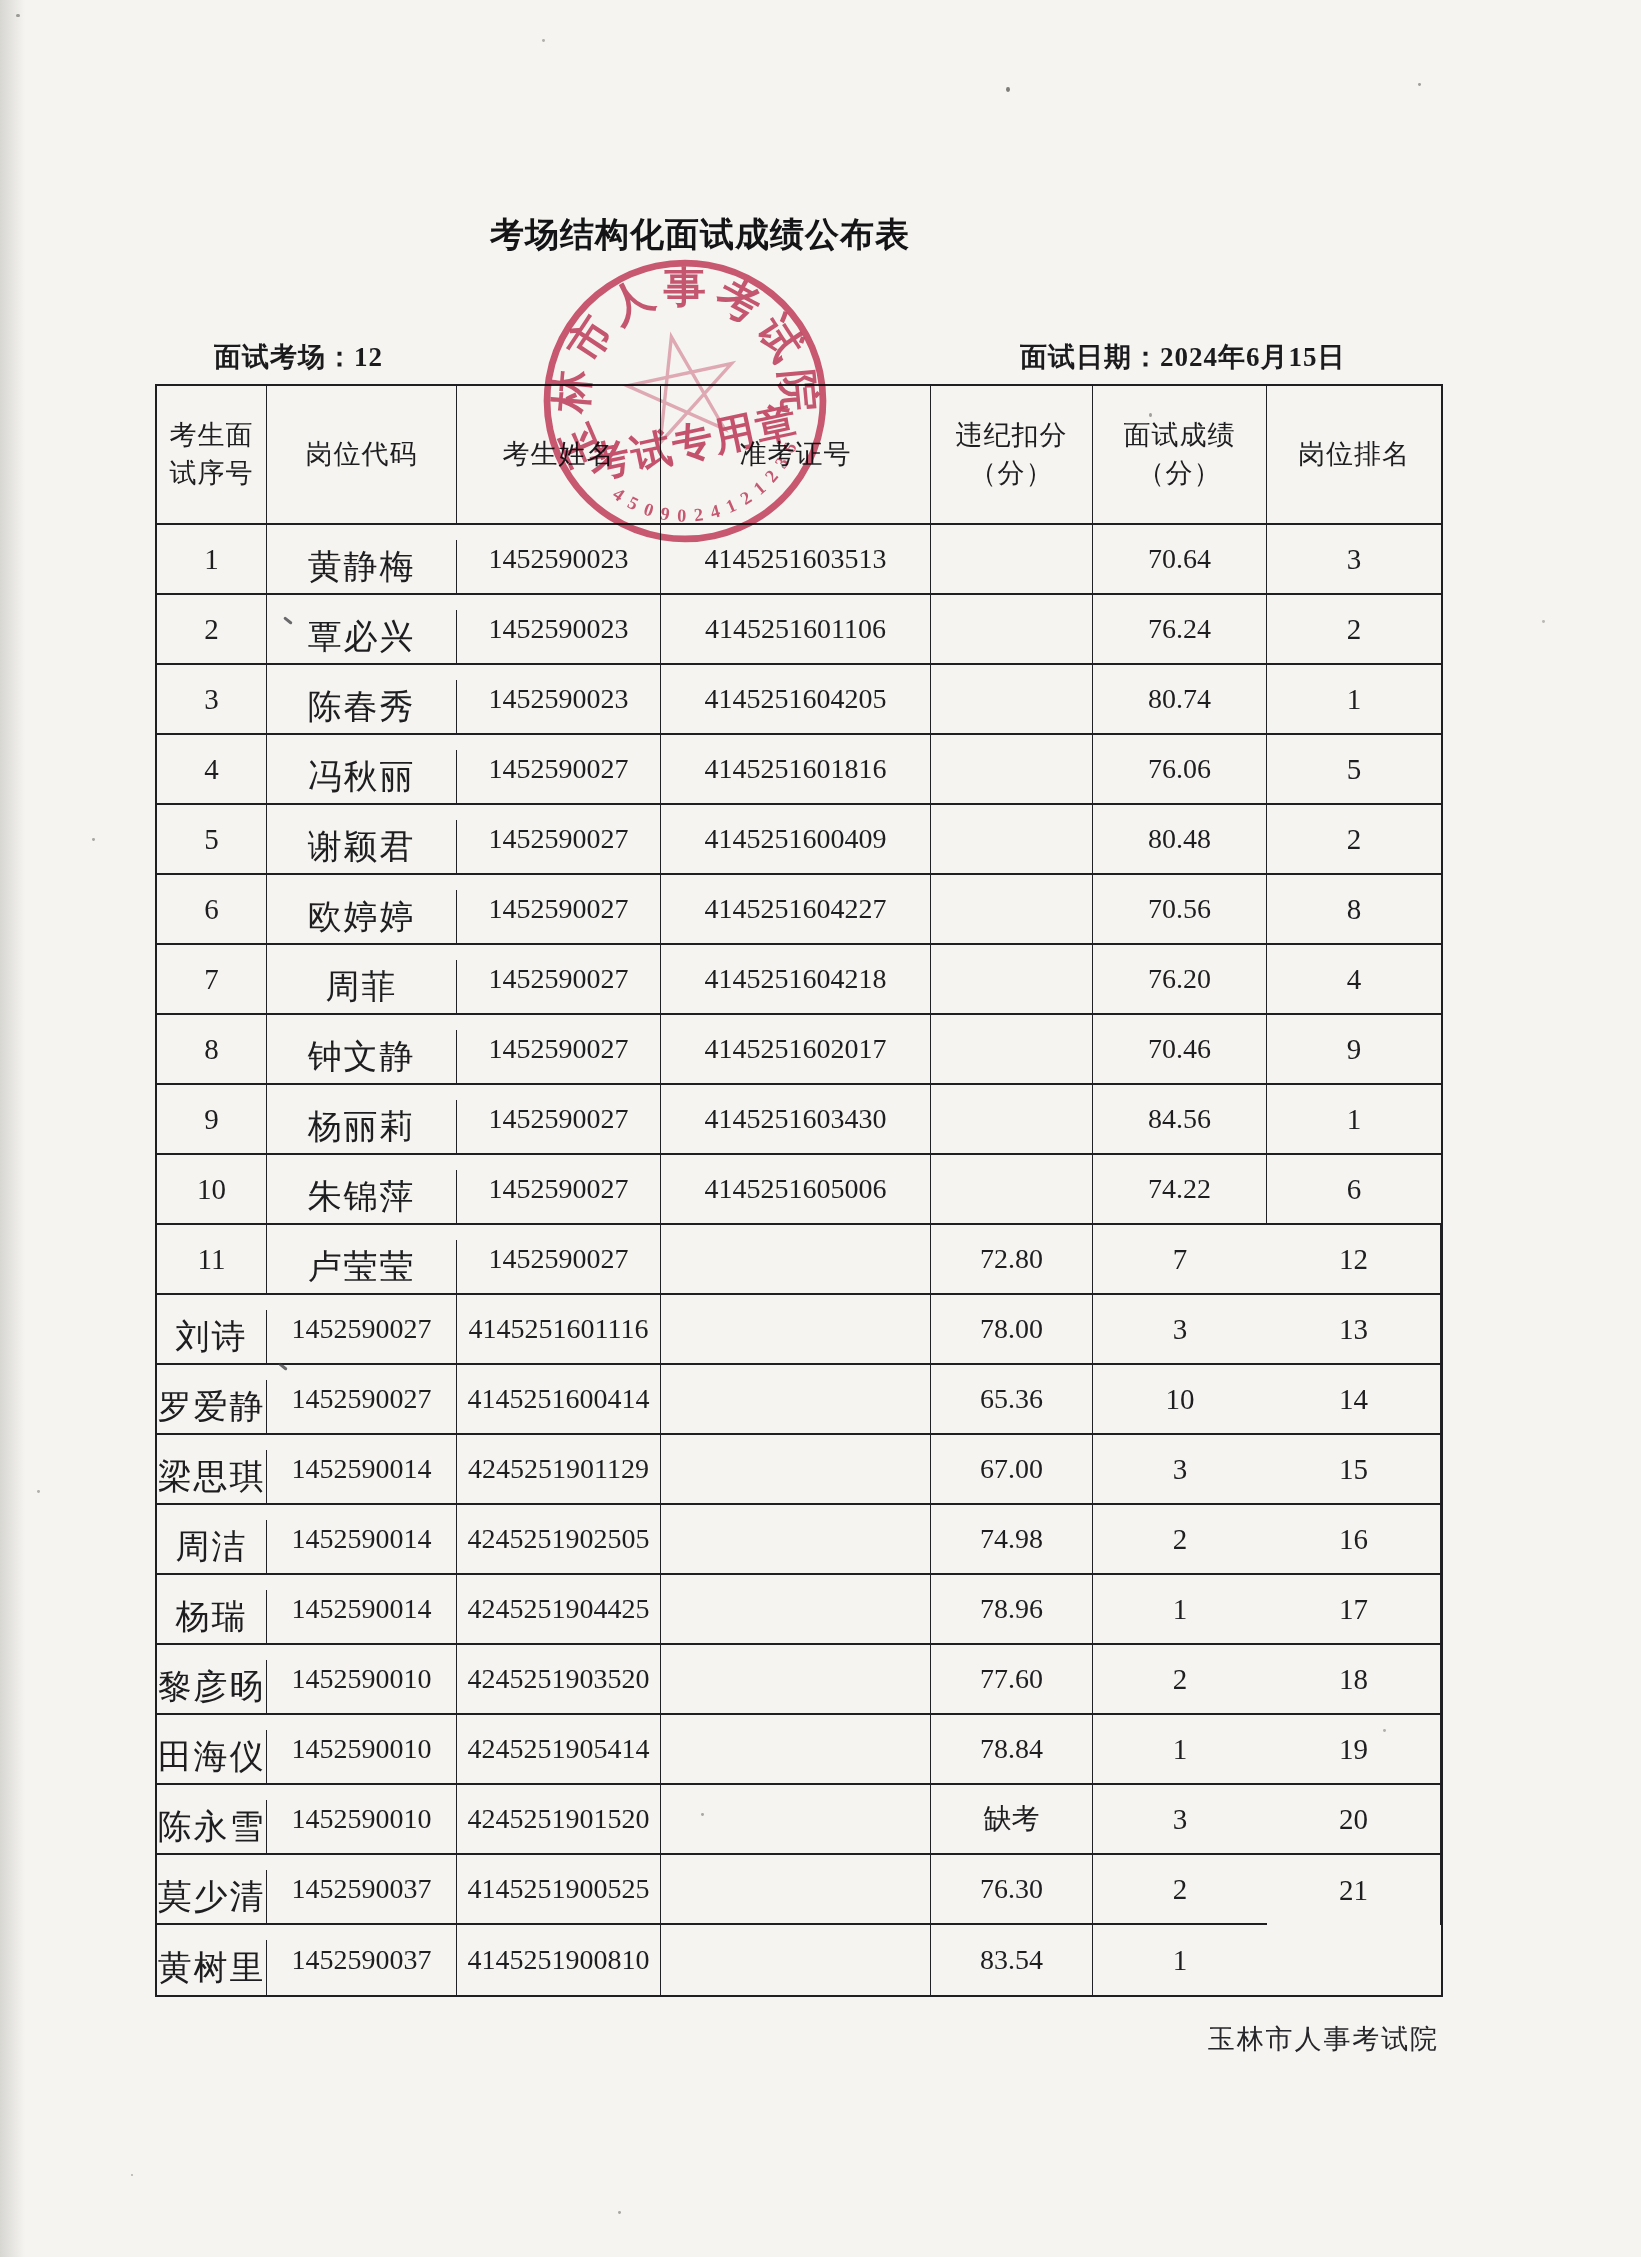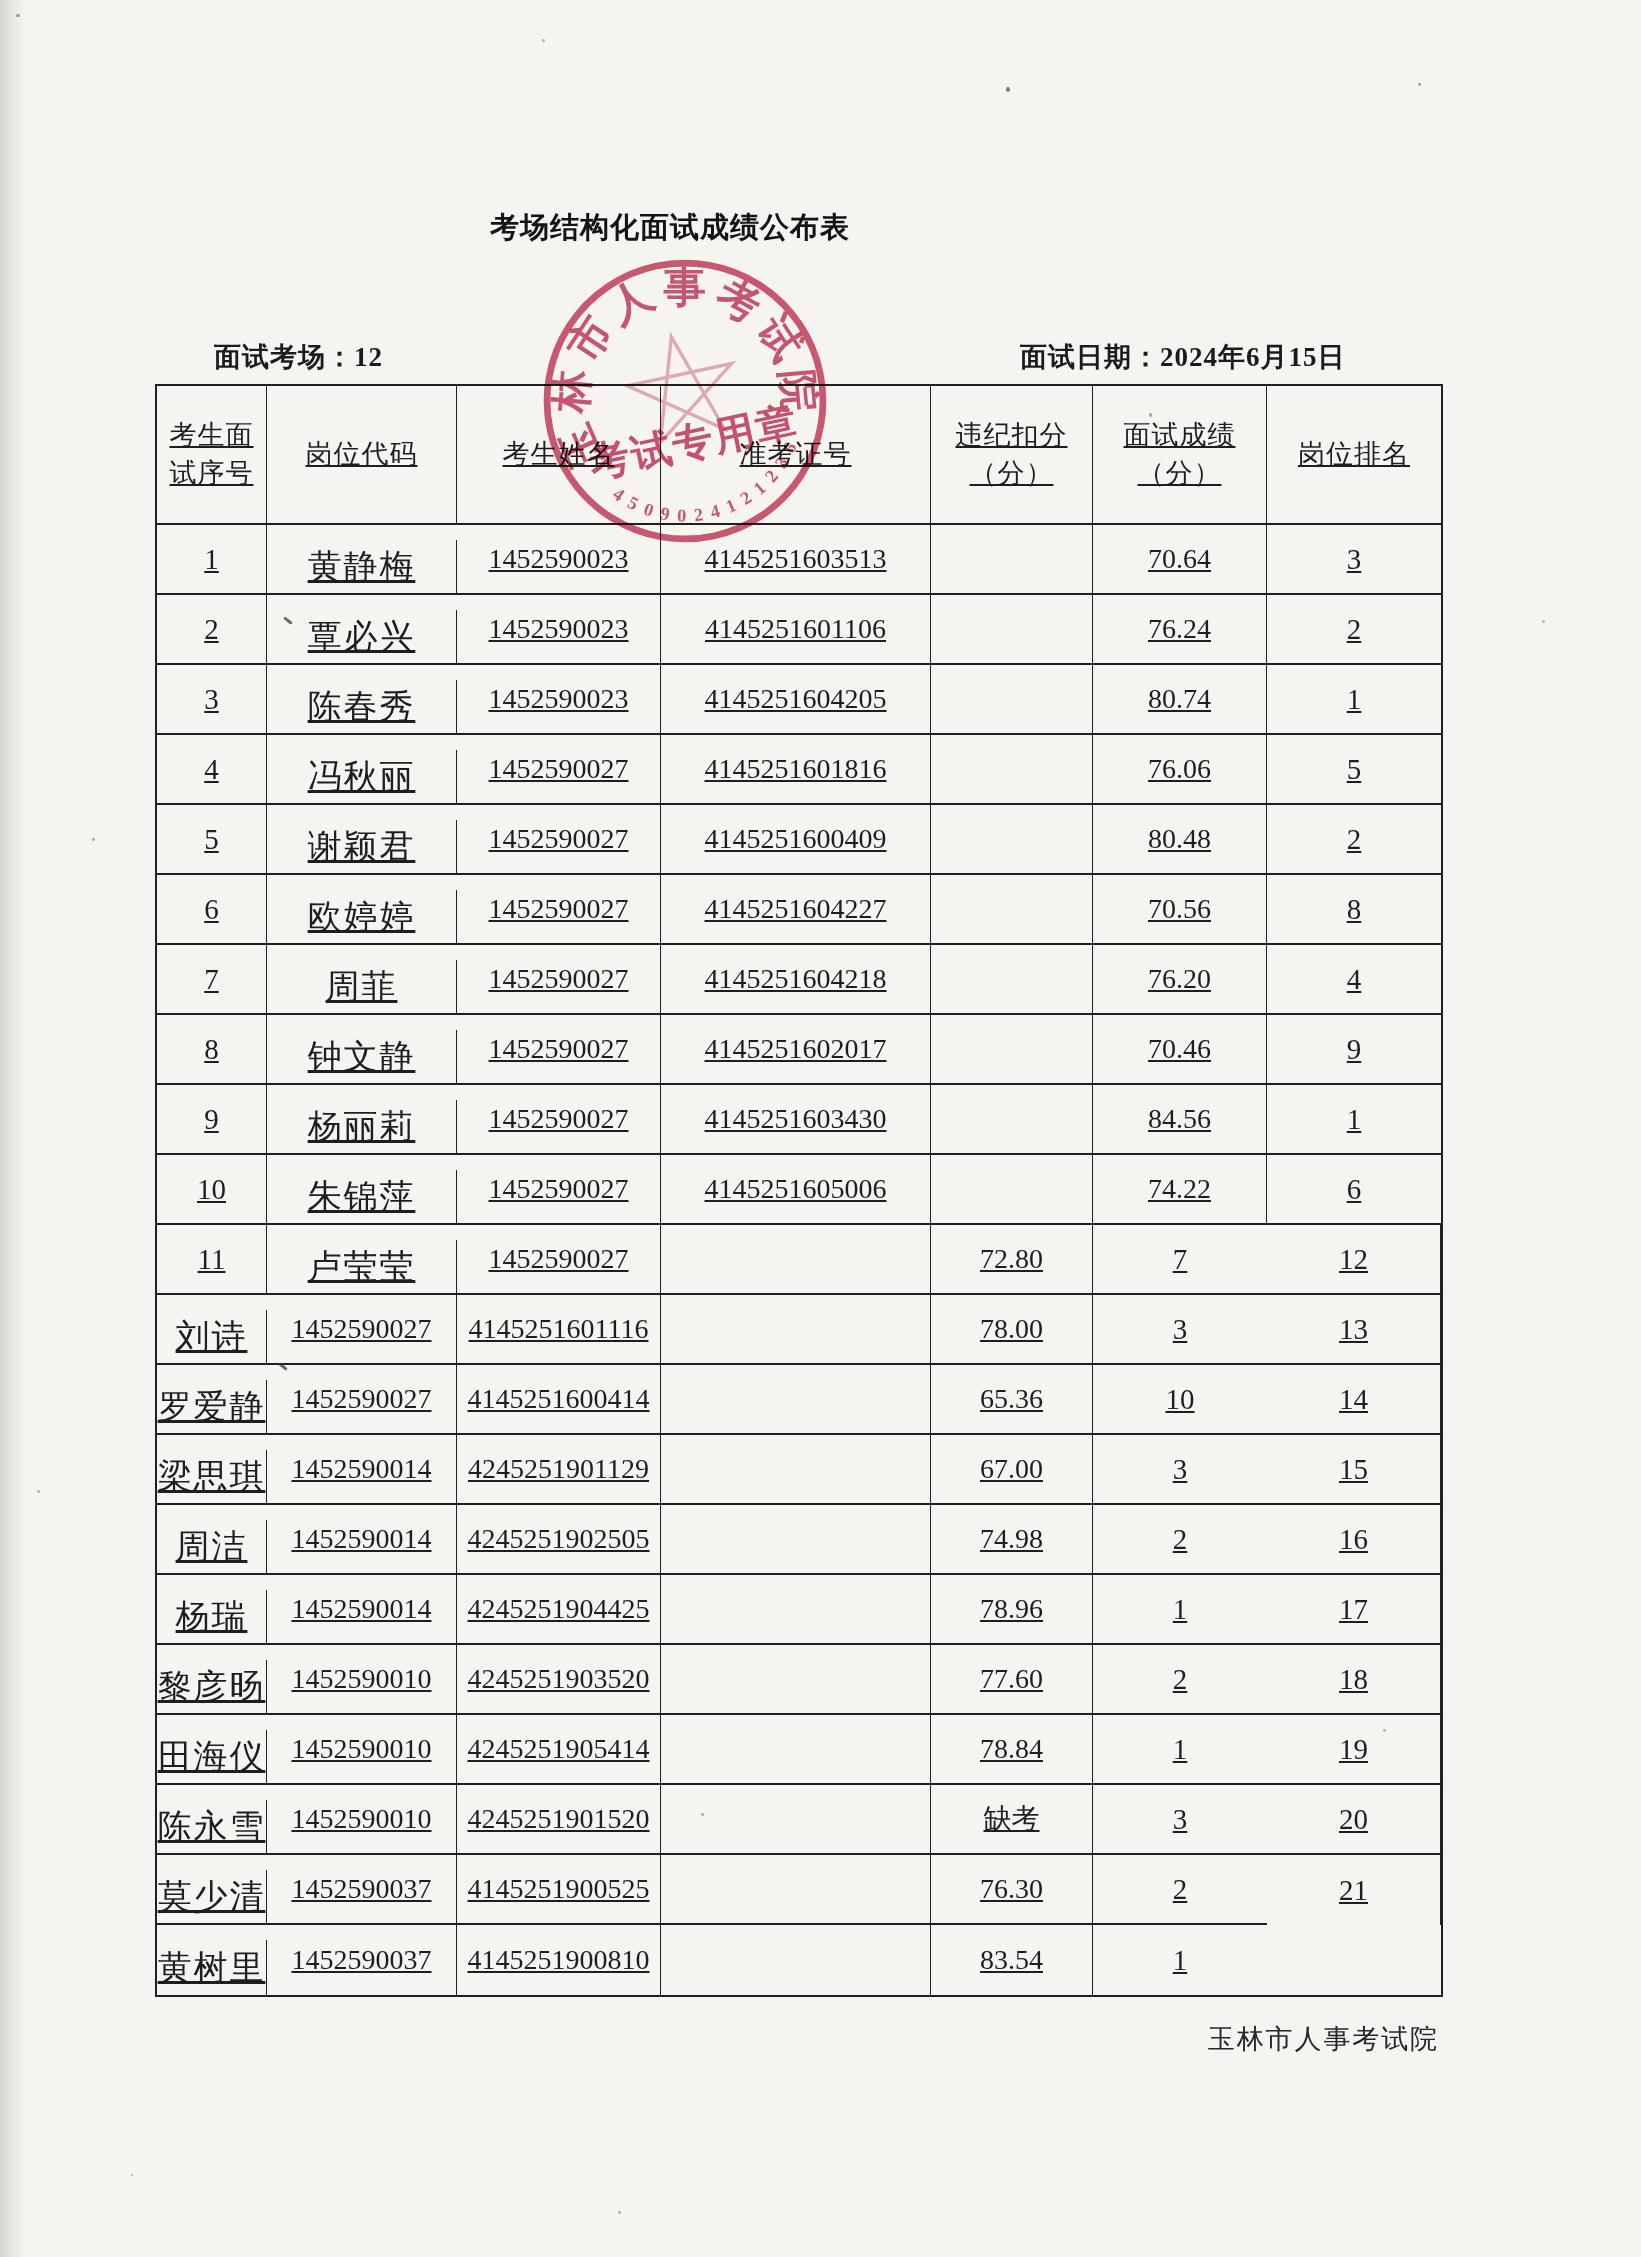--- a/index.html
+++ b/index.html
@@ -8,38 +8,37 @@
     background:#f5f4f0;
     font-family:"Liberation Serif","DejaVu Serif",serif;
     color:#1e1e20;
   }
   .edge-shade{position:absolute;left:0;top:0;width:25px;height:100%;
     background:linear-gradient(90deg,rgba(110,110,104,.22),rgba(110,110,104,0));
     pointer-events:none;}
   .page-title{
     position:absolute;left:490px;top:189px;
     font-family:"Liberation Sans","DejaVu Sans",sans-serif;
-    font-weight:700;font-size:29px;letter-spacing:1px;color:#141416;
+    font-weight:700;font-size:34px;letter-spacing:1px;color:#141416;
   }
   .meta-label{
     position:absolute;top:339px;font-size:27px;font-weight:700;color:#1b1b1d;
     font-family:"Liberation Serif","DejaVu Serif",serif;letter-spacing:1px;
   }
   .room-label{left:214px;}
   .date-label{left:1020px;}
   
   .score-table{
     position:absolute;left:155px;top:384px;
     display:grid;
     grid-template-columns:110px 190px 204px 270px 162px 174px 174px;
     grid-template-rows:139px;
     grid-auto-rows:70px;
     border:2.9px solid #1f1f22;
     background:transparent;
-    text-decoration:underline;
   }
   .cell{
     display:flex;align-items:center;justify-content:center;text-align:center;
     border-right:1.9px solid #222226;
     border-bottom:2.9px solid #1f1f22;
     font-size:28px;
     overflow:hidden;
   }
   .cell.last-col{border-right:none;}
   .cell.last-row{border-bottom:none;}

